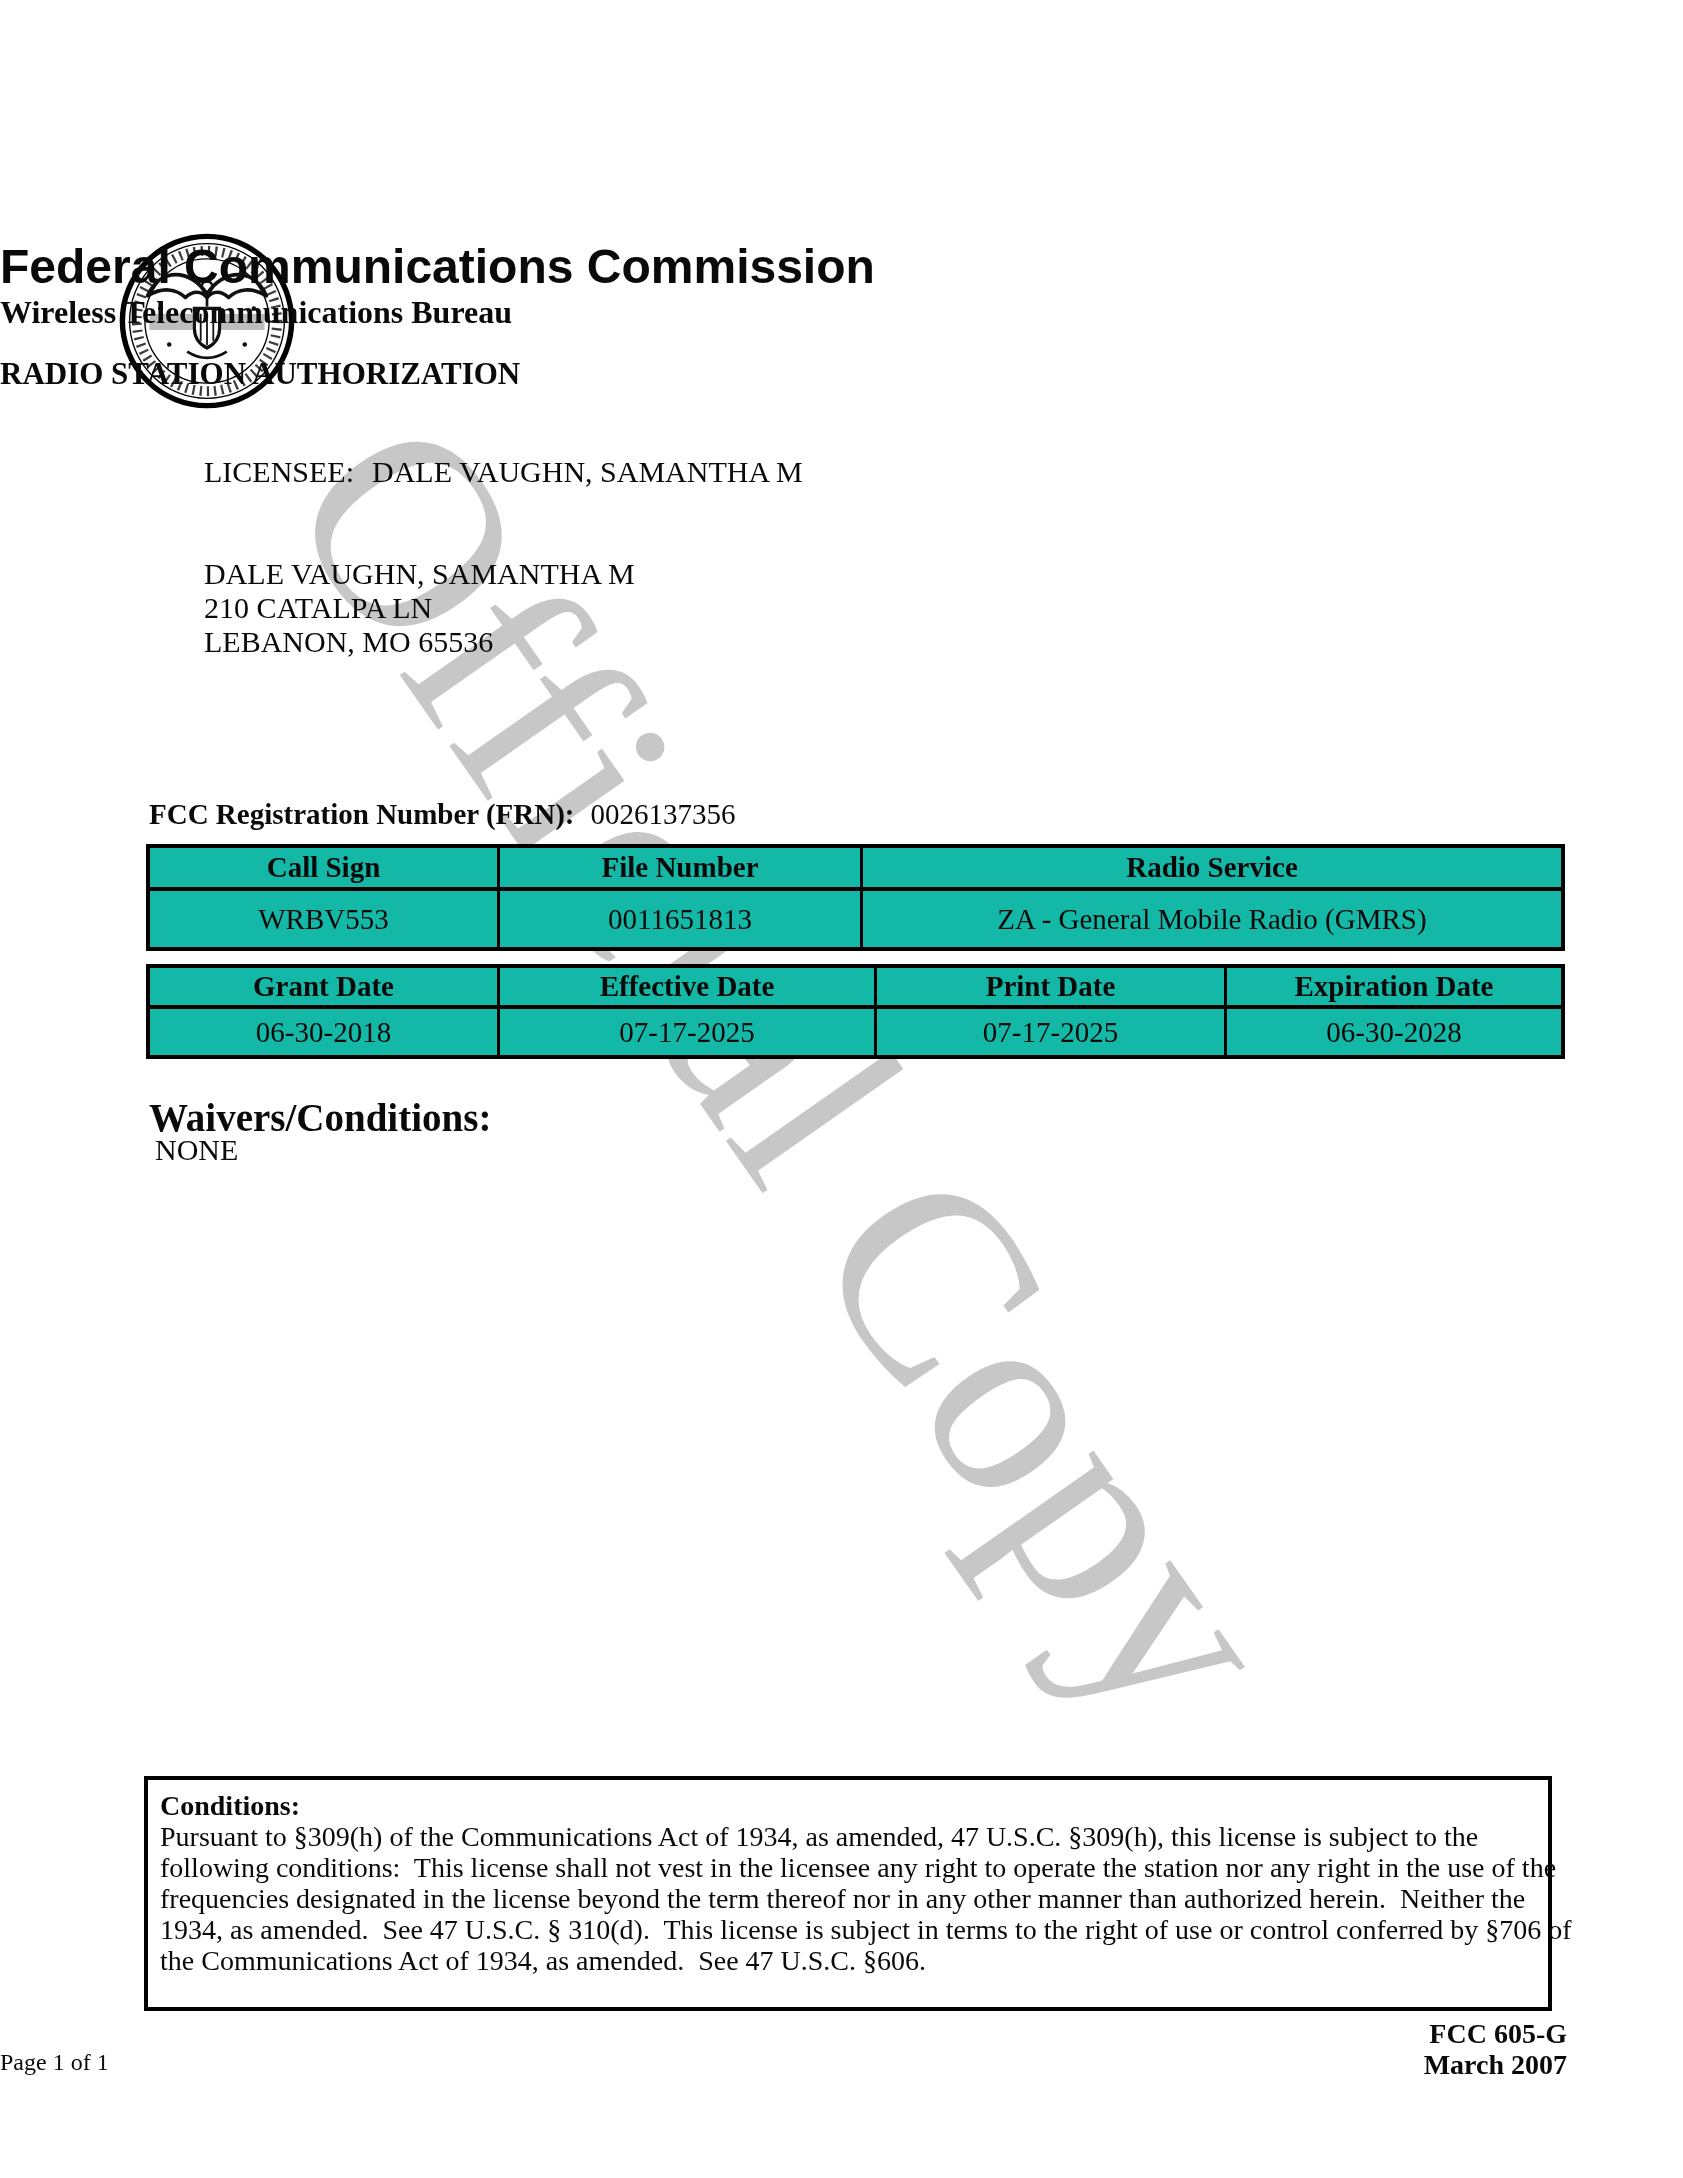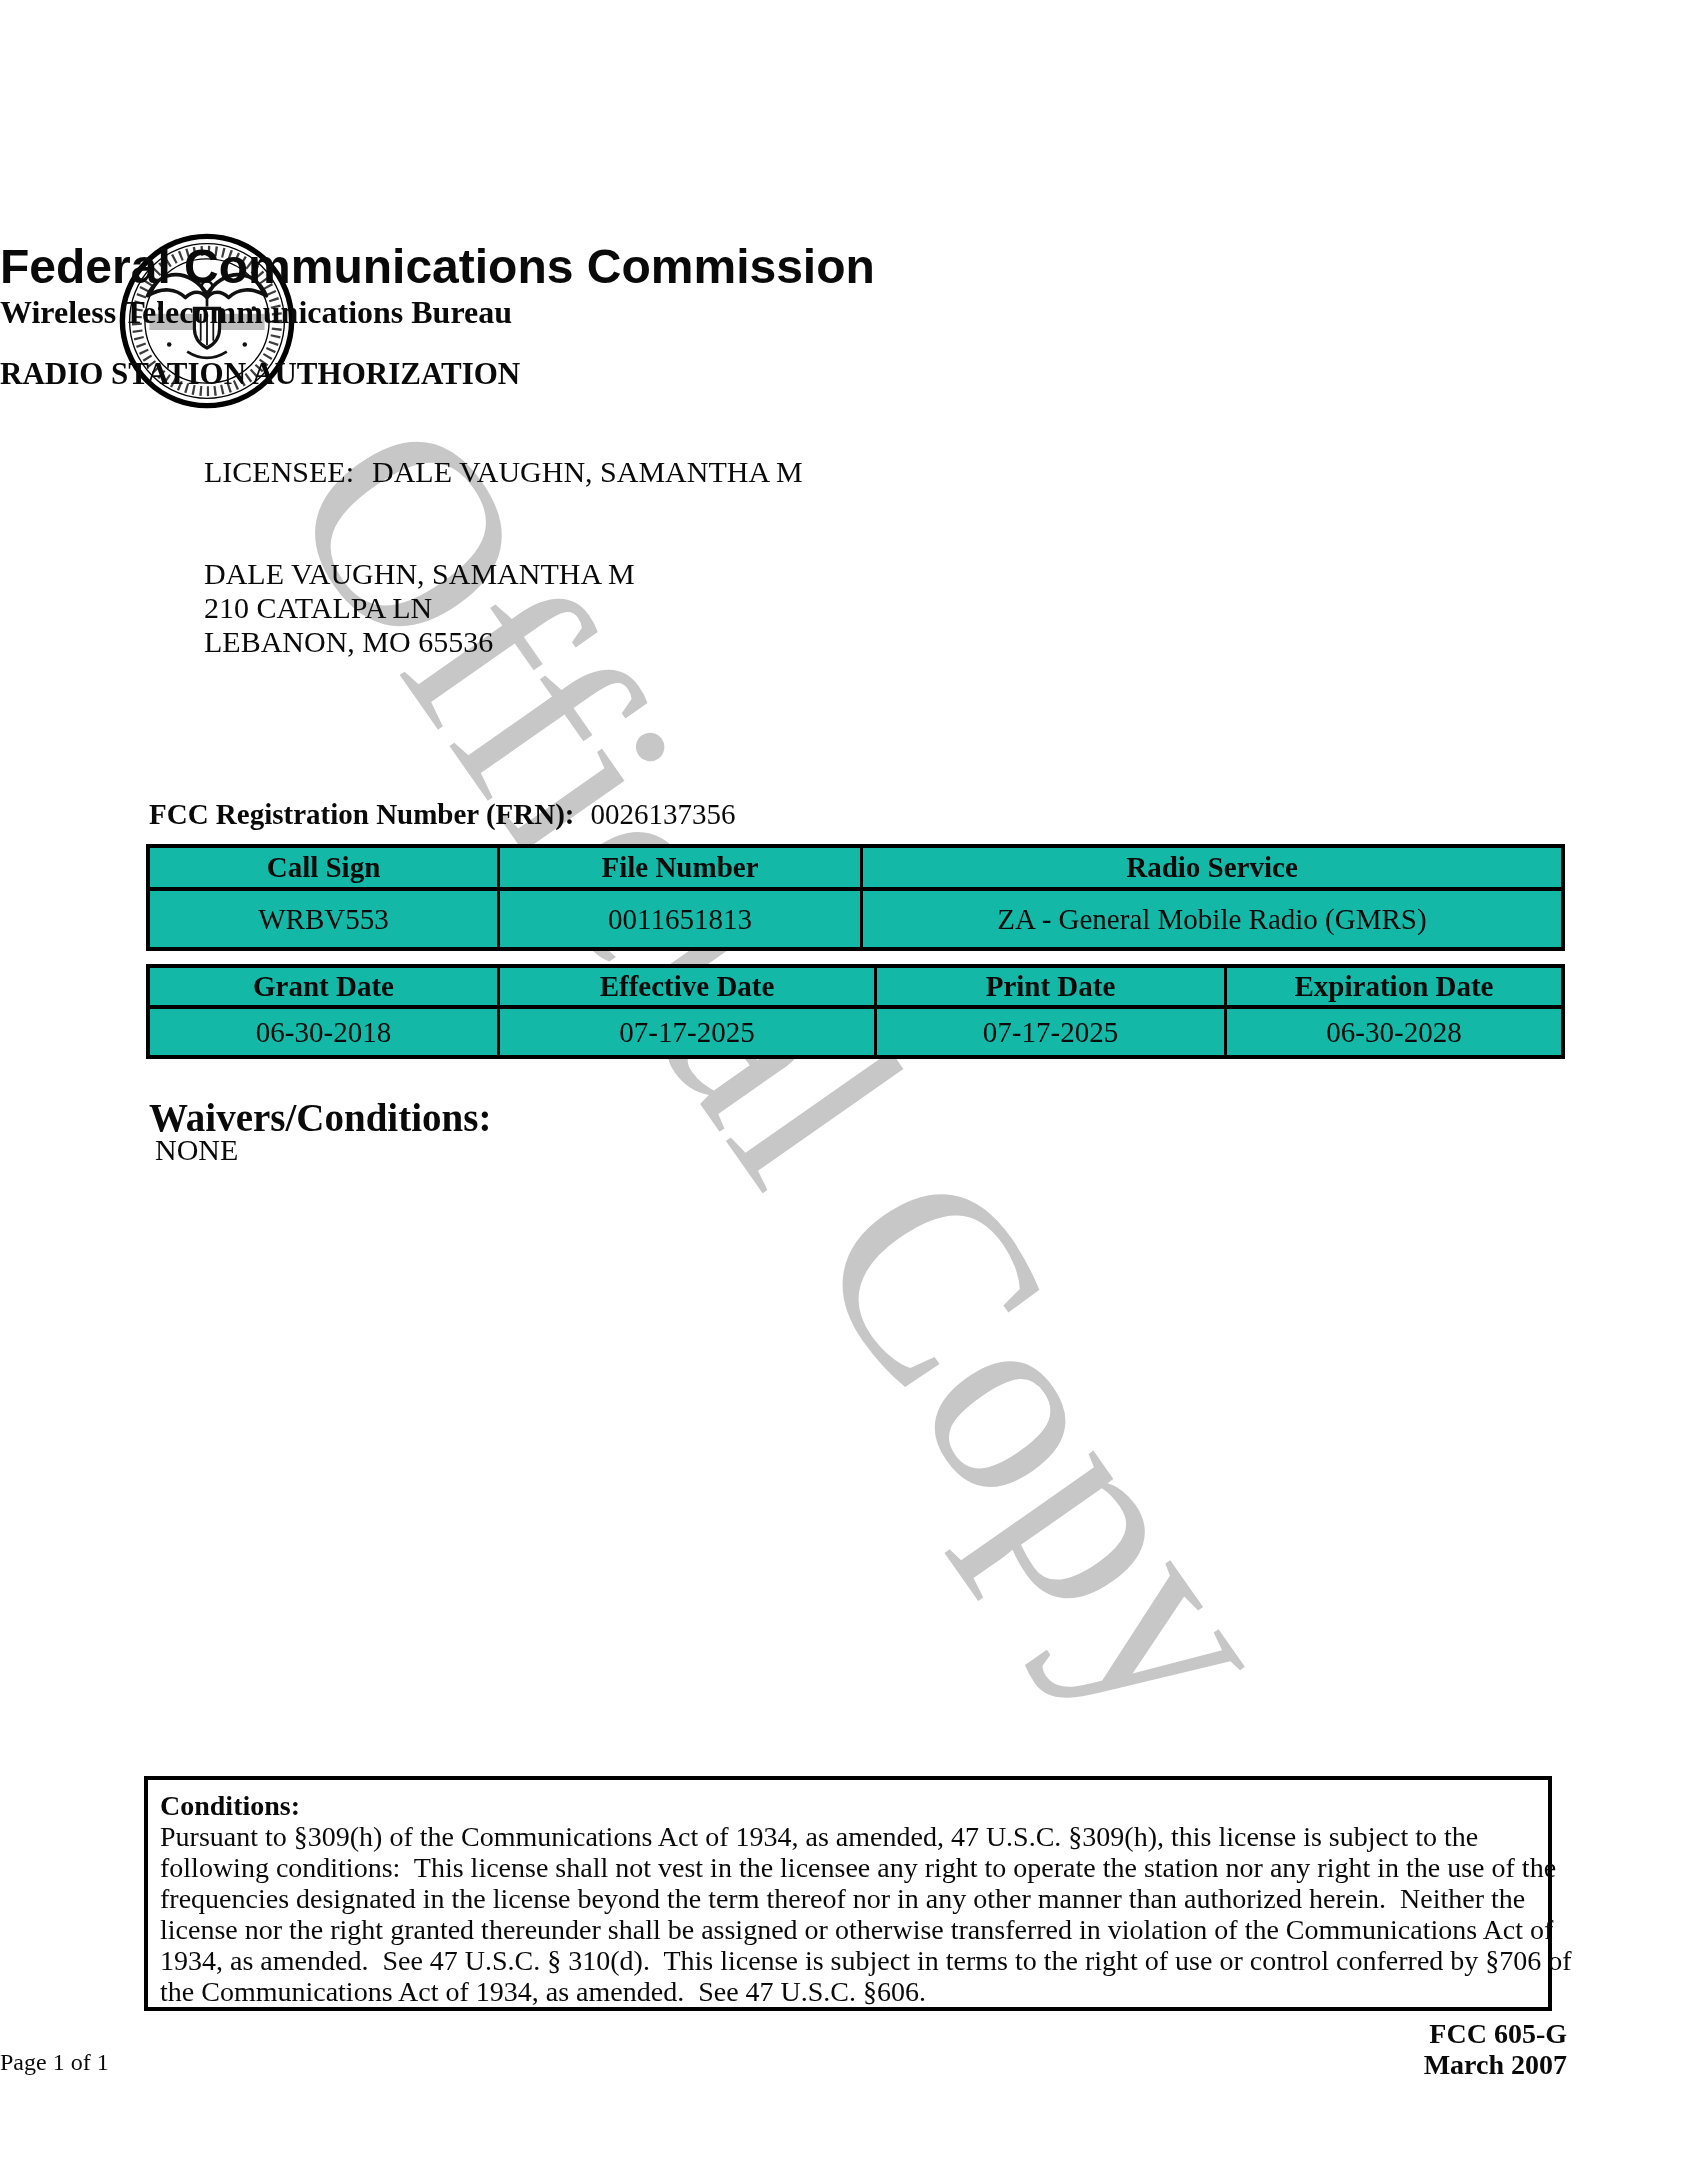--- a/index.html
+++ b/index.html
@@ -147,21 +147,20 @@
   </div>
 
   <div id="waivers-label" class="fg">Waivers/Conditions:</div>
   <div id="waivers-value" class="fg">NONE</div>
 
   <div id="conditions-box" class="fg">
     <div id="conditions-label">Conditions:</div>
     <div class="cond-line">Pursuant to §309(h) of the Communications Act of 1934, as amended, 47 U.S.C. §309(h), this license is subject to the</div>
     <div class="cond-line">following conditions:  This license shall not vest in the licensee any right to operate the station nor any right in the use of the</div>
     <div class="cond-line">frequencies designated in the license beyond the term thereof nor in any other manner than authorized herein.  Neither the</div>
-    <div class="cond-line">license nor the right granted thereunder shall be assigned or otherwise transferred in violation of the Communications Act of</div>
     <div class="cond-line">1934, as amended.  See 47 U.S.C. § 310(d).  This license is subject in terms to the right of use or control conferred by §706 of</div>
     <div class="cond-line">the Communications Act of 1934, as amended.  See 47 U.S.C. §606.</div>
   </div>
 
   <div id="footer-page" class="fg">Page 1 of 1</div>
   <div id="footer-right" class="fg">
     <div>FCC 605-G</div>
     <div>March 2007</div>
   </div>
 

